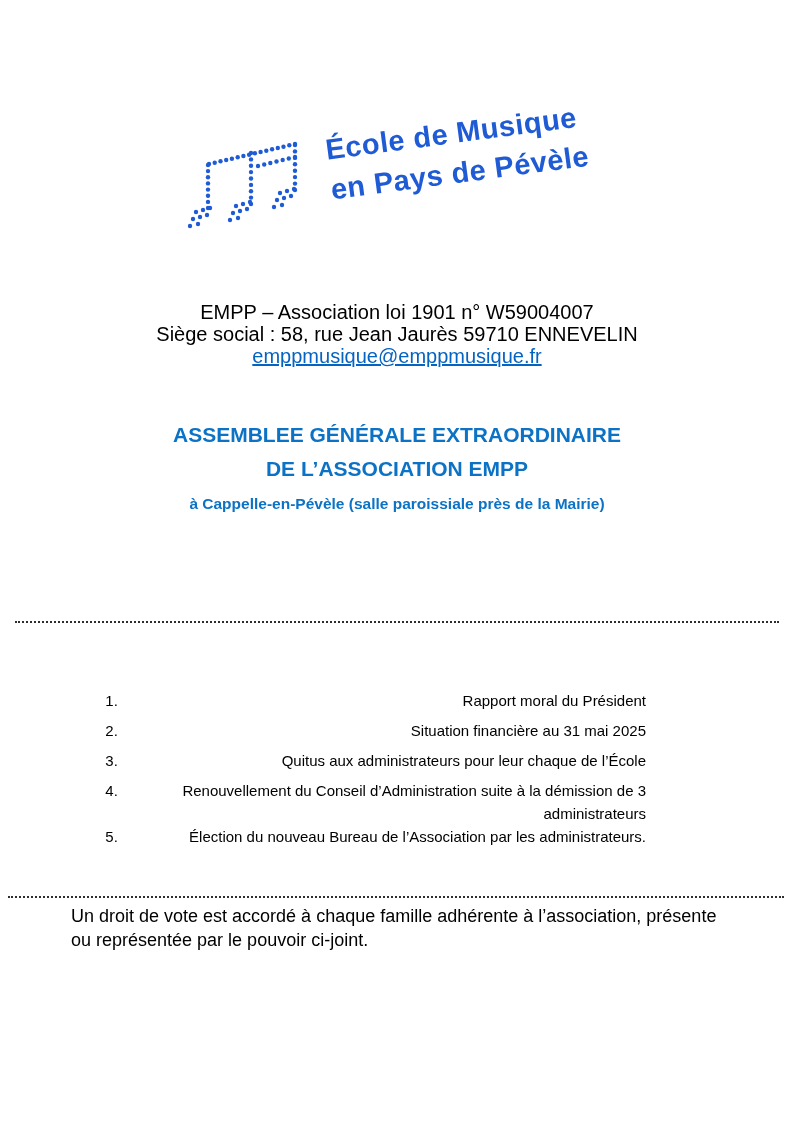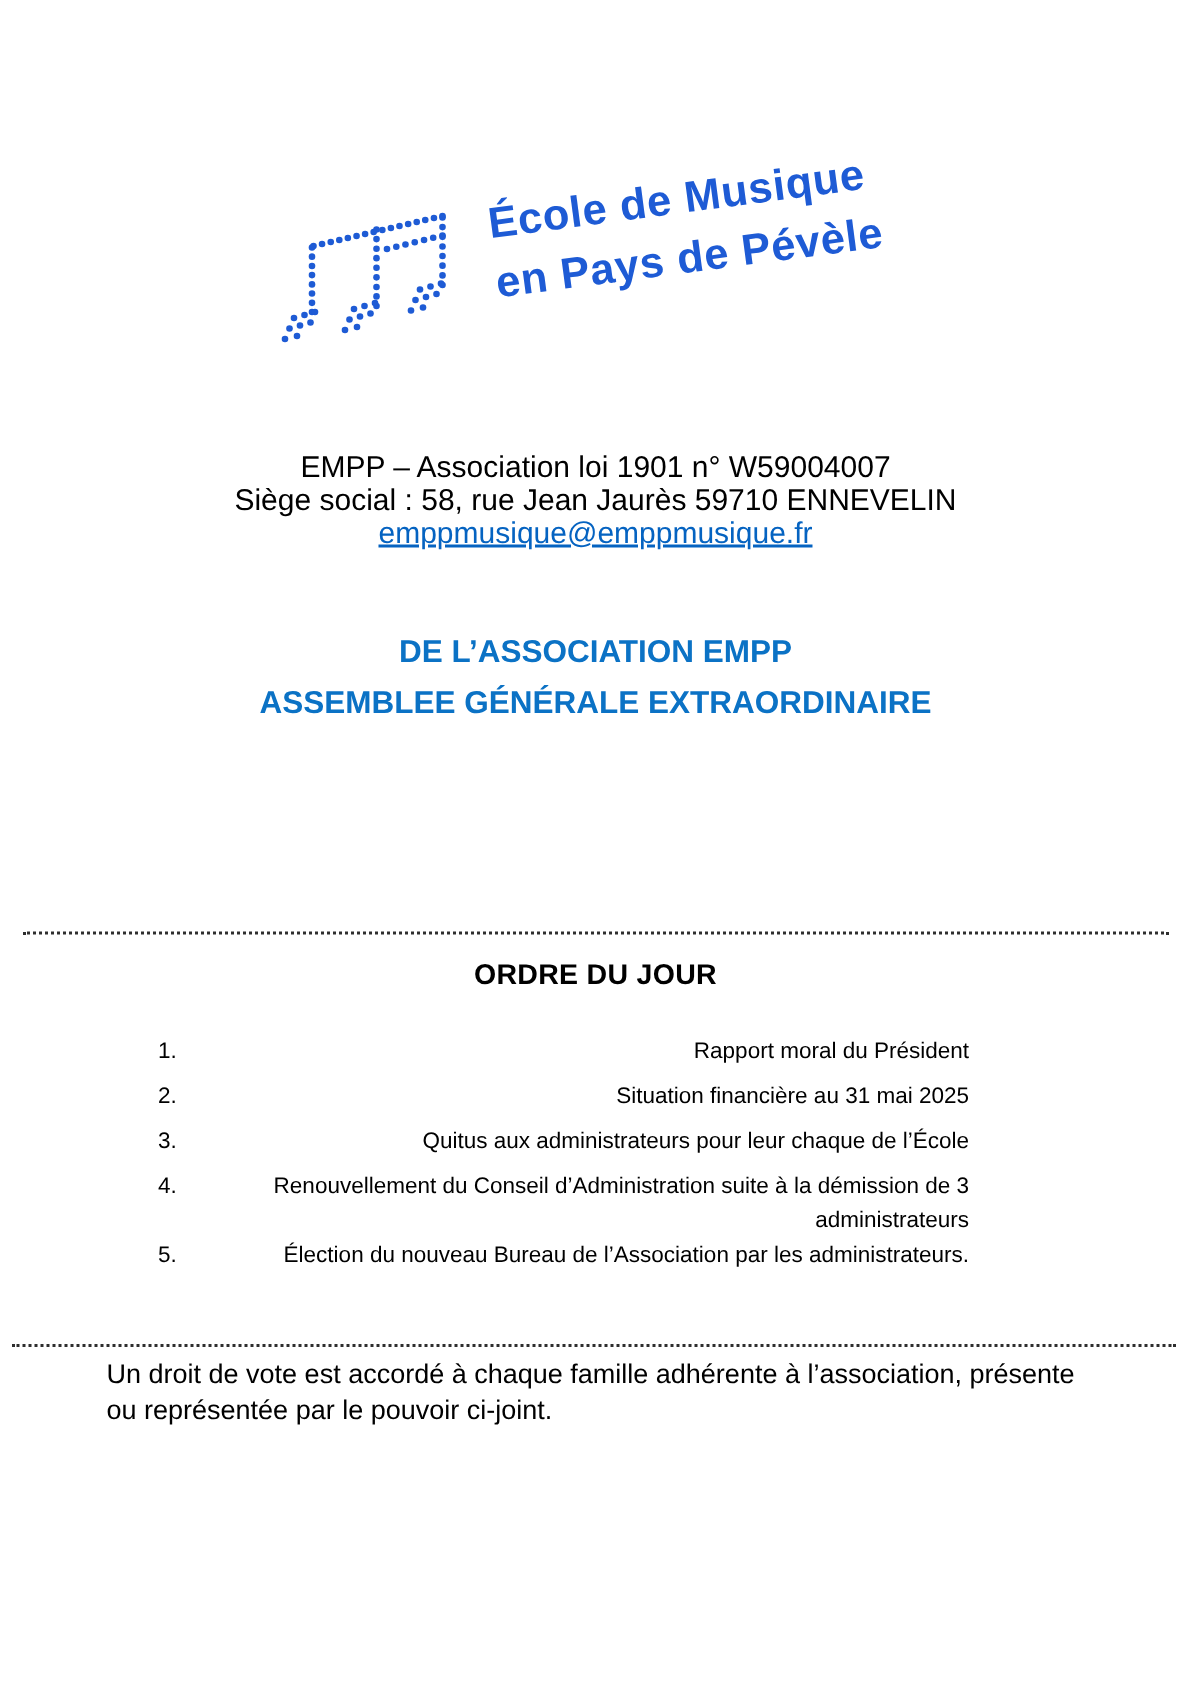--- a/index.html
+++ b/index.html
@@ -139,28 +139,28 @@
   </header>
 
   <div class="org-block">
     <p>EMPP – Association loi 1901 n° W59004007</p>
     <p>Siège social : 58, rue Jean Jaurès 59710 ENNEVELIN</p>
     <p><a>emppmusique@emppmusique.fr</a></p>
   </div>
 
   <div class="title-block">
     <div class="title-main">
+      <span style="display:block">ASSEMBLEE GÉNÉRALE EXTRAORDINAIRE</span>
       <span style="display:block">DE L’ASSOCIATION EMPP</span>
-      <span style="display:block">ASSEMBLEE GÉNÉRALE EXTRAORDINAIRE</span>
     </div>
+    <div class="title-loc">à Cappelle-en-Pévèle (salle paroissiale près de la Mairie)</div>
   </div>
 
   <hr class="dotted-divider divider-1">
 
-  <div class="agenda-heading">ORDRE DU JOUR</div>
   <ol class="agenda-list">
     <li>Rapport moral du Président</li>
     <li>Situation financière au 31 mai 2025</li>
     <li>Quitus aux administrateurs pour leur chaque de l’École</li>
     <li>Renouvellement du Conseil d’Administration suite à la démission de 3 administrateurs</li>
     <li>Élection du nouveau Bureau de l’Association par les administrateurs.</li>
   </ol>
 
   <hr class="dotted-divider divider-2">
 

